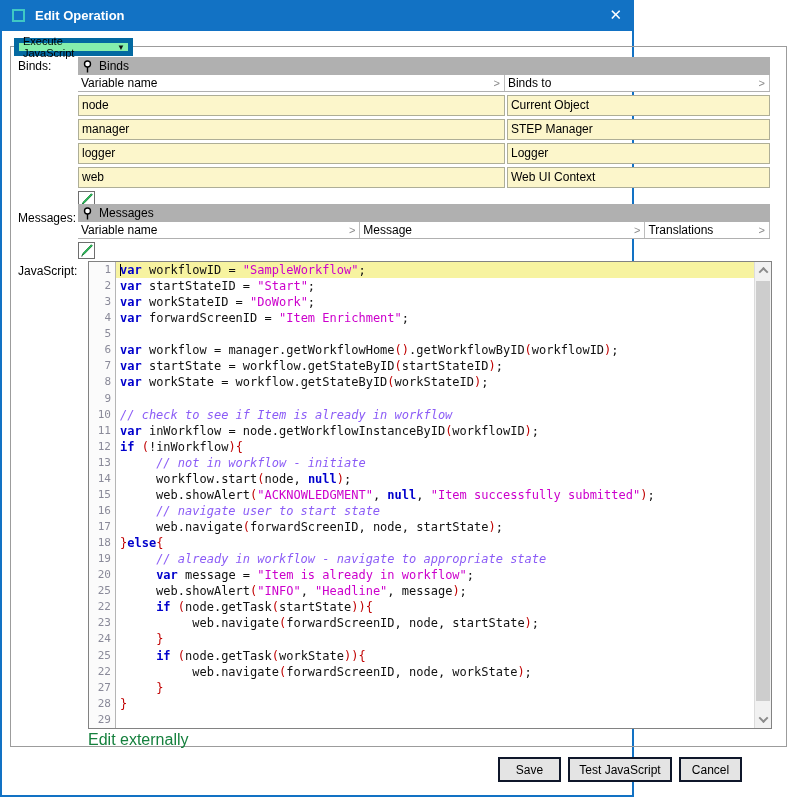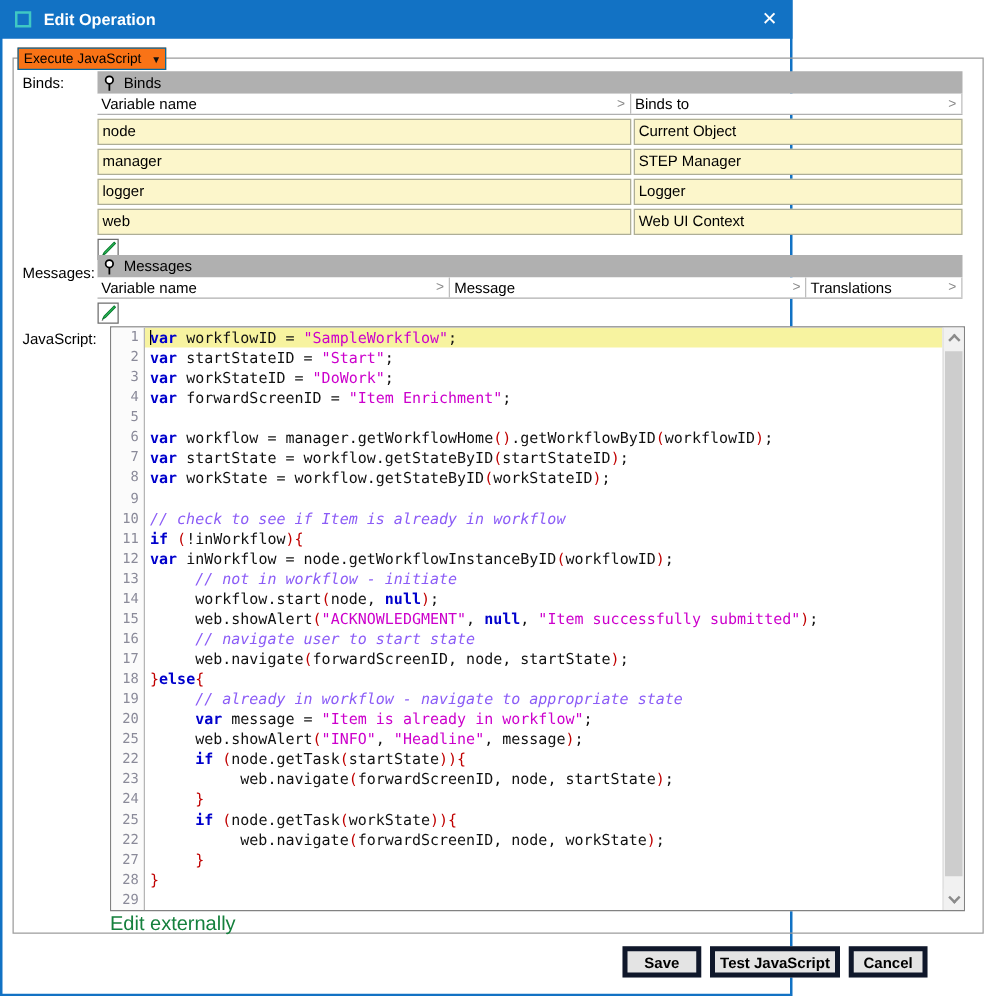--- a/index.html
+++ b/index.html
@@ -8,22 +8,22 @@
   .titlebar { position:absolute; top:0; left:0; right:0; height:31px; background:#1272c4;
               display:flex; align-items:center; padding:0 12px; }
   .title-icon { width:13px; height:13px; border:2px solid #3fc8c4; margin-right:10px; flex:0 0 auto; }
   .title-text { color:#fff; font-size:13px; font-weight:600; flex:1; }
   .close-btn { color:#fff; font-size:15px; line-height:15px; background:none; border:none; cursor:pointer;
                font-family:"DejaVu Sans",sans-serif; }
   .content { position:absolute; top:31px; left:2px; right:2px; bottom:2px; background:#fff; }
 
   .groupbox { position:absolute; left:8px; top:15px; width:777px; height:701px;
               border:1px solid #9c9c9c; }
-  .op-select { position:absolute; left:12px; top:7px; width:119px; height:18px; background:#f97316;
-               border:1px solid #0369a1; z-index:3; display:flex; align-items:center;
+  .op-select { position:absolute; left:12px; top:7px; width:119px; height:18px; background:#86efac;
+               border:5px solid #0369a1; z-index:3; display:flex; align-items:center;
                font-size:11px; padding-left:4px; cursor:default; }
   .op-select .arrow { margin-left:auto; margin-right:3px; font-size:8px; color:#111; }
 
   .sec-label { position:absolute; left:16px; font-size:12px; color:#000; }
 
   .panel { position:absolute; left:76px; width:692px; }
   .panel-header { height:18px; background:#b0b0b0; display:flex; align-items:center; gap:7px;
                   padding-left:5px; font-size:12px; color:#000; }
   .col-header { display:flex; background:#fff; border-bottom:1px solid #b0b0b0; height:17px; }
   .col-cell { display:flex; justify-content:space-between; align-items:center; padding:0 4px 0 3px;
@@ -60,22 +60,22 @@
   .sb-up { top:0; } .sb-down { bottom:0; }
   .chev { width:7px; height:7px; border-left:2px solid #8a8a8a; border-top:2px solid #8a8a8a; }
   .chev.up { transform:rotate(45deg) translate(1px,1px); }
   .chev.down { transform:rotate(225deg) translate(1px,1px); }
   .sb-thumb { position:absolute; left:1px; width:14px; top:19px; height:420px; background:#cdcdcd; }
 
   .edit-ext { position:absolute; left:86px; top:700px; font-size:16px; color:#15803d;
               text-decoration:none; cursor:pointer; }
 
   .btn-row { position:absolute; top:726px; left:0; width:100%; height:26px; }
-  .dlg-btn { position:absolute; height:25px; background:#e4e4e4; border:4px solid #0f172a;
-             font-size:12px; font-family:"Liberation Sans",sans-serif; cursor:pointer; color:#000;font-weight:bold; }
+  .dlg-btn { position:absolute; height:25px; background:#e4e4e4; border:2px solid #0f172a;
+             font-size:12px; font-family:"Liberation Sans",sans-serif; cursor:pointer; color:#000; }
   .btn-save { left:496px; width:63px; }
   .btn-test { left:566px; width:104px; }
   .btn-cancel { left:677px; width:63px; }
 </style>
 </head>
 <body>
 
 <div class="window">
   <div class="titlebar">
     <span class="title-icon"></span>
@@ -206,22 +206,22 @@
           <div class="code-line active"><span class="caret"></span><span class="tk-k">var</span><span class="tk-t"> workflowID = </span><span class="tk-s">"SampleWorkflow"</span><span class="tk-t">;</span></div>
           <div class="code-line"><span class="tk-k">var</span><span class="tk-t"> startStateID = </span><span class="tk-s">"Start"</span><span class="tk-t">;</span></div>
           <div class="code-line"><span class="tk-k">var</span><span class="tk-t"> workStateID = </span><span class="tk-s">"DoWork"</span><span class="tk-t">;</span></div>
           <div class="code-line"><span class="tk-k">var</span><span class="tk-t"> forwardScreenID = </span><span class="tk-s">"Item Enrichment"</span><span class="tk-t">;</span></div>
           <div class="code-line"></div>
           <div class="code-line"><span class="tk-k">var</span><span class="tk-t"> workflow = manager.getWorkflowHome</span><span class="tk-p">()</span><span class="tk-t">.getWorkflowByID</span><span class="tk-p">(</span><span class="tk-t">workflowID</span><span class="tk-p">)</span><span class="tk-t">;</span></div>
           <div class="code-line"><span class="tk-k">var</span><span class="tk-t"> startState = workflow.getStateByID</span><span class="tk-p">(</span><span class="tk-t">startStateID</span><span class="tk-p">)</span><span class="tk-t">;</span></div>
           <div class="code-line"><span class="tk-k">var</span><span class="tk-t"> workState = workflow.getStateByID</span><span class="tk-p">(</span><span class="tk-t">workStateID</span><span class="tk-p">)</span><span class="tk-t">;</span></div>
           <div class="code-line"></div>
           <div class="code-line"><span class="tk-c">// check to see if Item is already in workflow</span></div>
+          <div class="code-line"><span class="tk-k">var</span><span class="tk-t"> inWorkflow = node.getWorkflowInstanceByID</span><span class="tk-p">(</span><span class="tk-t">workflowID</span><span class="tk-p">)</span><span class="tk-t">;</span></div>
           <div class="code-line"><span class="tk-k">if</span><span class="tk-t"> </span><span class="tk-p">(</span><span class="tk-t">!inWorkflow</span><span class="tk-p">){</span></div>
-          <div class="code-line"><span class="tk-k">var</span><span class="tk-t"> inWorkflow = node.getWorkflowInstanceByID</span><span class="tk-p">(</span><span class="tk-t">workflowID</span><span class="tk-p">)</span><span class="tk-t">;</span></div>
           <div class="code-line"><span class="tk-t">     </span><span class="tk-c">// not in workflow - initiate</span></div>
           <div class="code-line"><span class="tk-t">     workflow.start</span><span class="tk-p">(</span><span class="tk-t">node, </span><span class="tk-k">null</span><span class="tk-p">)</span><span class="tk-t">;</span></div>
           <div class="code-line"><span class="tk-t">     web.showAlert</span><span class="tk-p">(</span><span class="tk-s">"ACKNOWLEDGMENT"</span><span class="tk-t">, </span><span class="tk-k">null</span><span class="tk-t">, </span><span class="tk-s">"Item successfully submitted"</span><span class="tk-p">)</span><span class="tk-t">;</span></div>
           <div class="code-line"><span class="tk-t">     </span><span class="tk-c">// navigate user to start state</span></div>
           <div class="code-line"><span class="tk-t">     web.navigate</span><span class="tk-p">(</span><span class="tk-t">forwardScreenID, node, startState</span><span class="tk-p">)</span><span class="tk-t">;</span></div>
           <div class="code-line"><span class="tk-p">}</span><span class="tk-k">else</span><span class="tk-p">{</span></div>
           <div class="code-line"><span class="tk-t">     </span><span class="tk-c">// already in workflow - navigate to appropriate state</span></div>
           <div class="code-line"><span class="tk-t">     </span><span class="tk-k">var</span><span class="tk-t"> message = </span><span class="tk-s">"Item is already in workflow"</span><span class="tk-t">;</span></div>
           <div class="code-line"><span class="tk-t">     web.showAlert</span><span class="tk-p">(</span><span class="tk-s">"INFO"</span><span class="tk-t">, </span><span class="tk-s">"Headline"</span><span class="tk-t">, message</span><span class="tk-p">)</span><span class="tk-t">;</span></div>
           <div class="code-line"><span class="tk-t">     </span><span class="tk-k">if</span><span class="tk-t"> </span><span class="tk-p">(</span><span class="tk-t">node.getTask</span><span class="tk-p">(</span><span class="tk-t">startState</span><span class="tk-p">)){</span></div>

